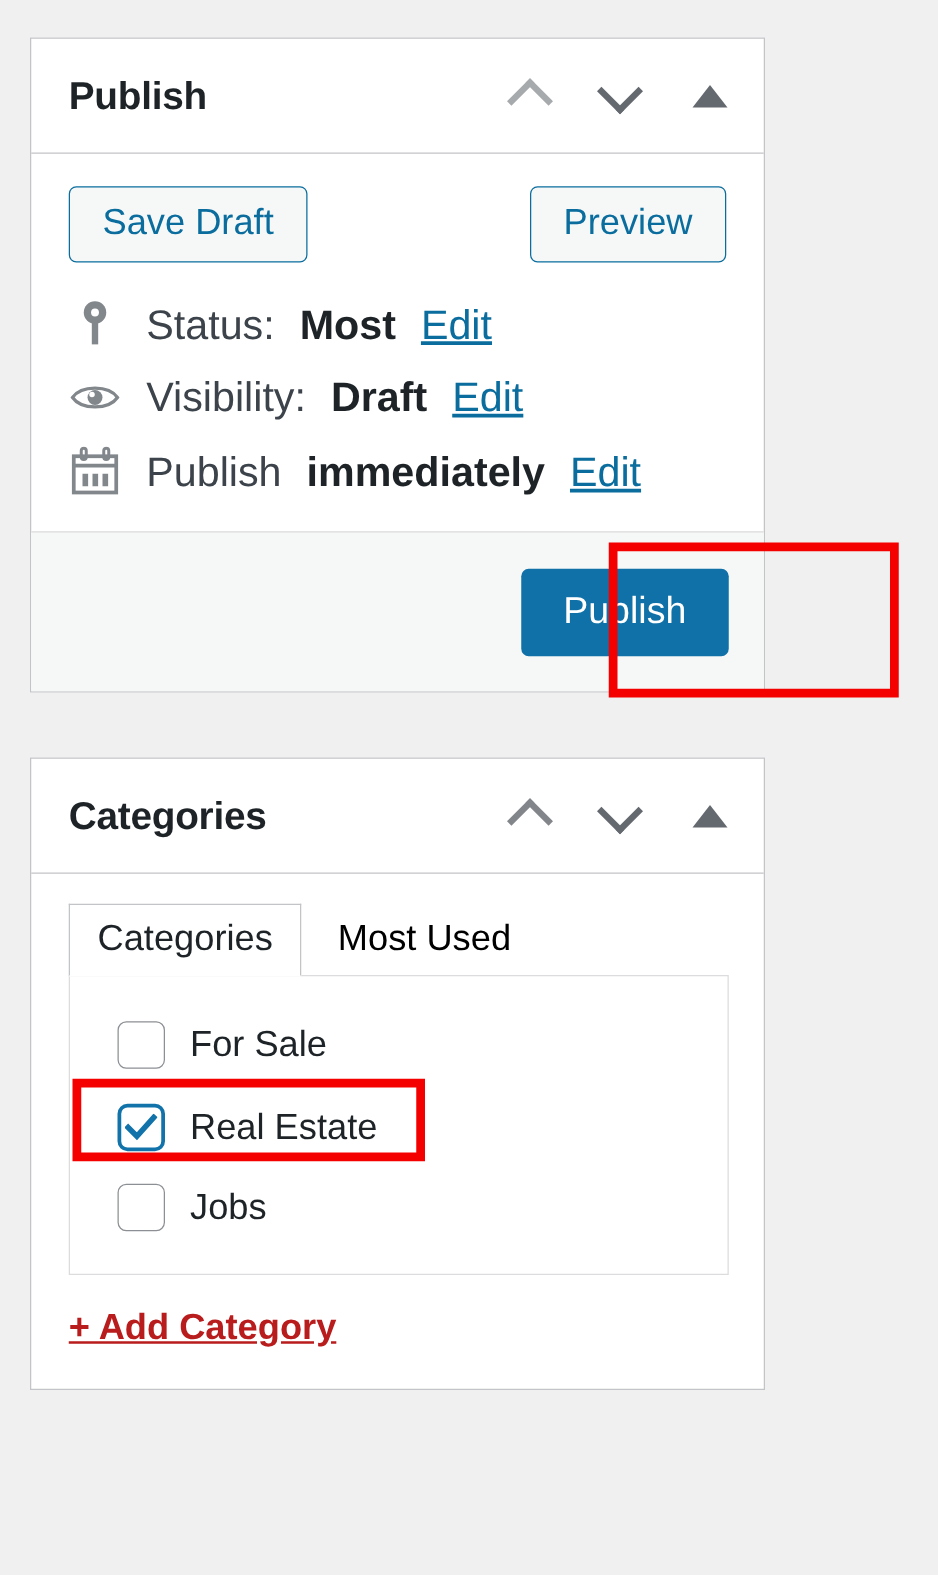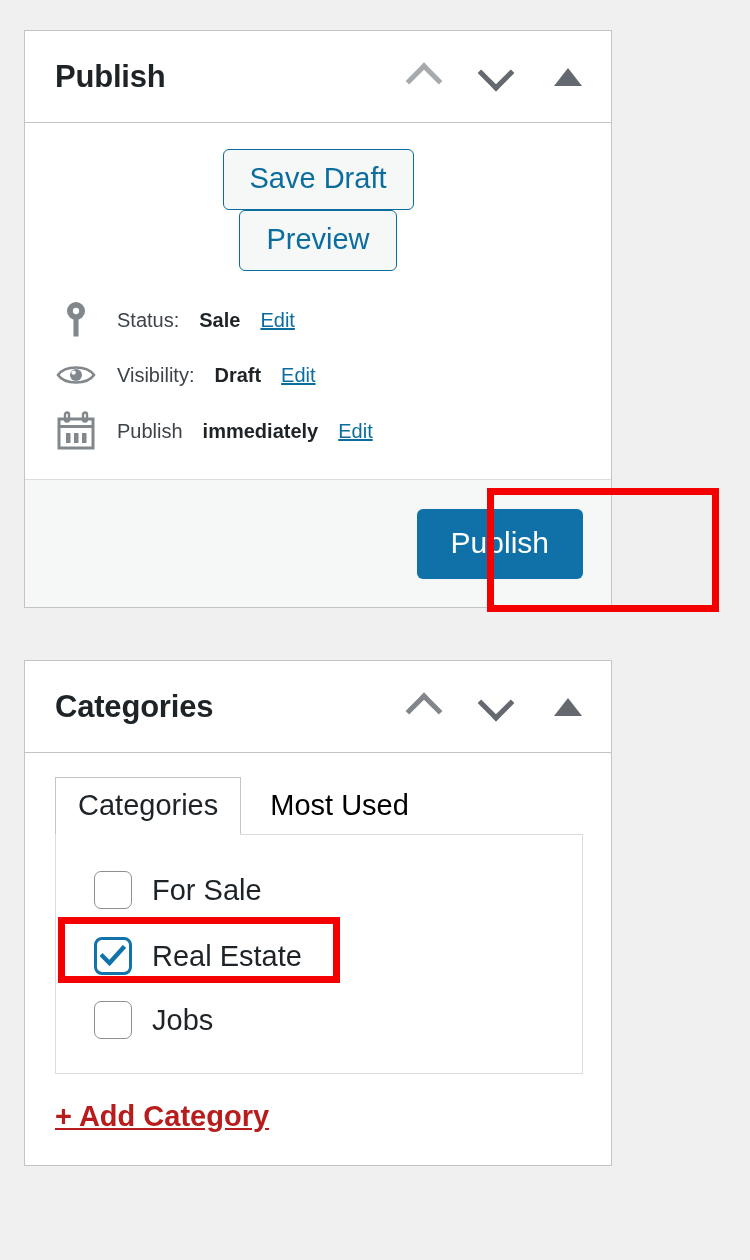--- a/index.html
+++ b/index.html
@@ -82,22 +82,21 @@
   }
 
   
   .submitbox-major {
     padding: 26px 30px 28px 30px;
   }
 
   .btn-row {
     display: flex;
     justify-content: space-between;
-    align-items: center;
-    flex-direction: column;
+    align-items: flex-start;
   }
 
   .btn-secondary {
     background: #f6f7f7;
     border: 1.6px solid #0a6d9e;
     border-radius: 6px;
     color: #0a6d9e;
     font-size: 29px;
     font-family: "Liberation Sans", sans-serif;
     padding: 14px 26px 16px 26px;
@@ -109,21 +108,21 @@
     margin-top: 30px;
     display: flex;
     flex-direction: column;
     gap: 23px;
   }
 
   .misc-row {
     display: flex;
     align-items: center;
     gap: 20px;
-    font-size: 20px;
+    font-size: 33px;
     color: #3c434a;
     line-height: 1;
   }
 
   .misc-icon {
     width: 42px;
     display: flex;
     justify-content: center;
     align-items: center;
     flex: 0 0 42px;
@@ -277,21 +276,21 @@
 
         <div class="misc-row">
           <span class="misc-icon">
             <svg width="30" height="38" viewBox="0 0 20 24">
               <circle cx="10" cy="6" r="6" fill="#82878c"></circle>
               <circle cx="10" cy="6" r="2.1" fill="#ffffff"></circle>
               <rect x="8.3" y="10" width="3.4" height="13" fill="#82878c"></rect>
             </svg>
           </span>
           <span>Status:</span>
-          <b>Sale</b>
+          <b>Most</b>
           <span class="link-blue">Edit</span>
         </div>
 
         <div class="misc-row">
           <span class="misc-icon">
             <svg width="40" height="26" viewBox="0 0 40 26">
               <path d="M2 13 C9 3, 31 3, 38 13 C31 23, 9 23, 2 13 Z" fill="none" stroke="#82878c" stroke-width="2.6"></path>
               <circle cx="20" cy="13" r="6" fill="#82878c"></circle>
               <circle cx="17.6" cy="10.6" r="2.2" fill="#ffffff"></circle>
             </svg>

